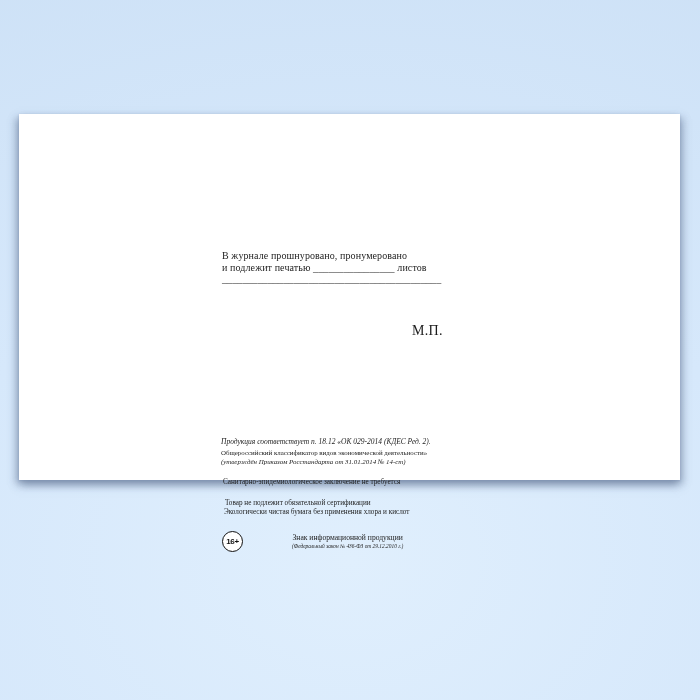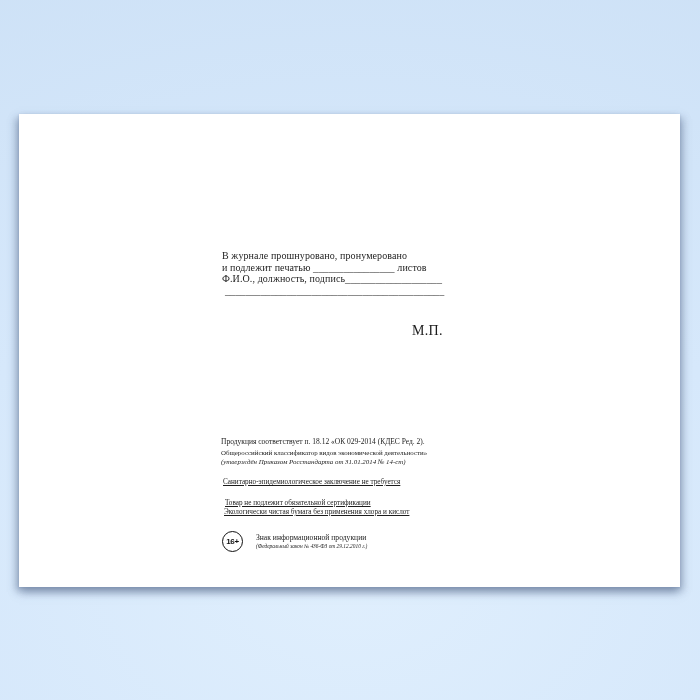--- a/index.html
+++ b/index.html
@@ -14,21 +14,21 @@
     position: relative;
     width: 700px;
     height: 700px;
     background: radial-gradient(120% 95% at 50% 80%, #e0effd 0%, #d6e8fb 50%, #cde1f6 100%);
   }
   .page {
     position: absolute;
     left: 19px;
     top: 114px;
     width: 661px;
-    height: 473px;
+    height: 366px;
     background: #ffffff;
     box-shadow:
       0 1px 2px rgba(125, 145, 175, 0.45),
       0 5px 9px rgba(95, 115, 150, 0.50),
       -4px 4px 7px rgba(110, 130, 160, 0.35),
       4px 4px 7px rgba(110, 130, 160, 0.30);
     color: #1c1c1c;
   }
   .stamp {
     position: absolute;
@@ -46,57 +46,57 @@
     top: 209px;
     font-size: 14px;
     letter-spacing: 0.3px;
   }
   .compliance {
     position: absolute;
     left: 202px;
     top: 323px;
     white-space: nowrap;
   }
-  .compliance .c1 { font-size: 7.5px; line-height: 10.5px; }
+  .compliance .c1 { font-size: 7.5px; line-height: 10.5px; font-style: italic; }
   .compliance .c2 { font-size: 6.9px; line-height: 9.5px; }
   .compliance .c3 { font-size: 6.9px; line-height: 9.5px; font-style: italic; }
   .stmt {
     position: absolute;
     font-size: 7.2px;
     white-space: nowrap;
-    text-decoration: underline;
   }
   .stmt1 { left: 204px; top: 364px; }
   .stmt2 { left: 206px; top: 385px; }
   .stmt3 { left: 205px; top: 394px; }
   .agemark {
     position: absolute;
     left: 203px;
     top: 417px;
     display: flex;
     align-items: flex-start;
     gap: 13px;
+    text-align: center;
   }
   .age-badge {
     box-sizing: border-box;
     width: 21px;
     height: 21px;
     border: 1.7px solid #111;
     border-radius: 50%;
     display: flex;
     align-items: center;
     justify-content: center;
     font-family: "Liberation Sans", "DejaVu Sans", sans-serif;
     font-weight: bold;
     font-size: 8px;
     letter-spacing: -0.4px;
     color: #111;
     background: #fff;
   }
-  .agetext { margin-top: 3px; }
+  .agetext { margin-top: 3px; margin-left: 36px; }
   .agetitle {
     font-size: 7.6px;
     line-height: 8.5px;
     white-space: nowrap;
   }
   .agelaw {
     font-size: 5.4px;
     line-height: 7px;
     font-style: italic;
     white-space: nowrap;
@@ -104,21 +104,20 @@
 </style>
 </head>
 <body>
 
 <div class="scene">
   <div class="page">
 
     <div class="stamp">
       <div class="s-line">В журнале прошнуровано, пронумеровано</div>
       <div class="s-line">и подлежит печатью ________________ листов</div>
-      <div class="s-line">Ф.И.О., должность, подпись___________________</div>
       <div class="s-line">___________________________________________</div>
     </div>
 
     <div class="mp">М.П.</div>
 
     <div class="compliance">
       <div class="c1">Продукция соответствует п. 18.12 «ОК 029-2014 (КДЕС Ред. 2).</div>
       <div class="c2">Общероссийский классификатор видов экономической деятельности»</div>
       <div class="c3">(утверждён Приказом Росстандарта от 31.01.2014 № 14-ст)</div>
     </div>

